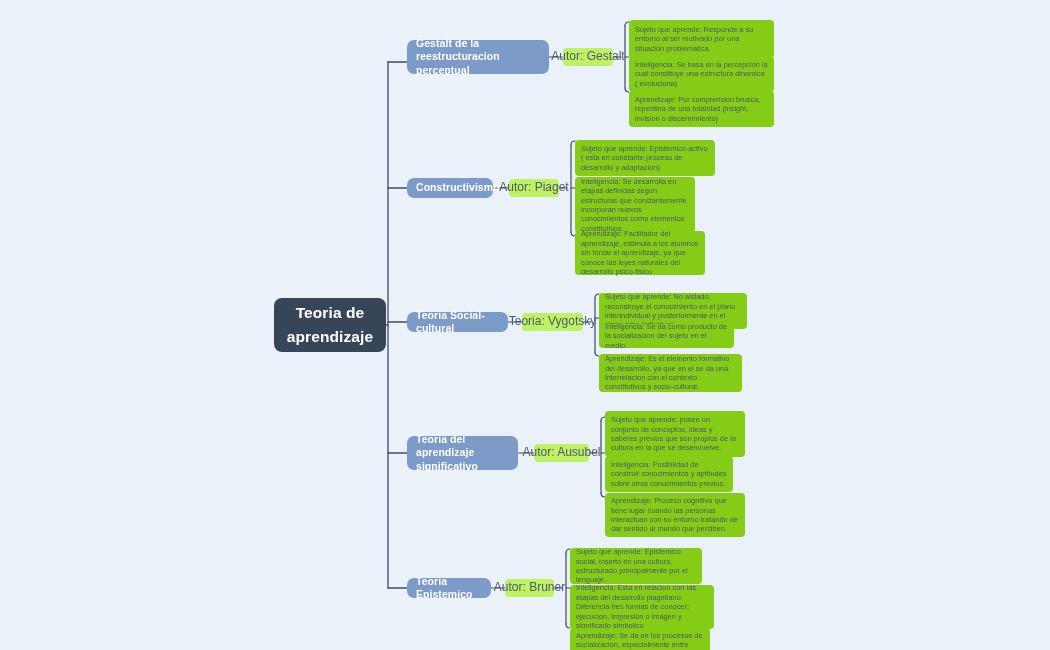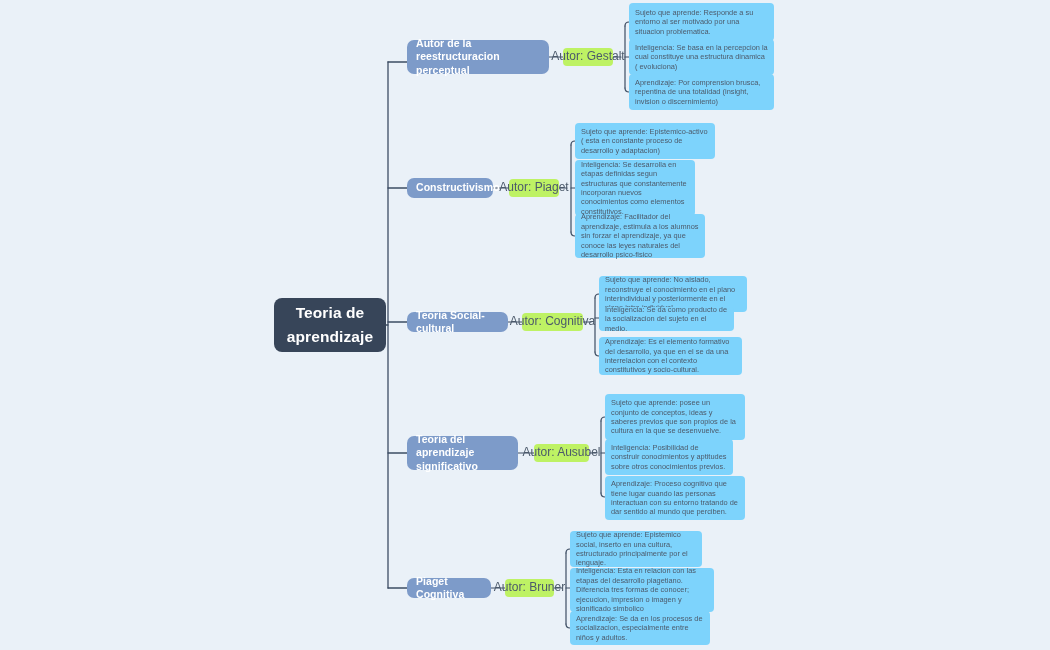--- a/index.html
+++ b/index.html
@@ -67,28 +67,29 @@
     font-size: 12px;
     line-height: 11px;
     display: flex;
     align-items: flex-start;
     justify-content: center;
     padding: 3px 6px;
     white-space: nowrap;
   }
   
   .leaf-node {
-    background: #7dd3fc;
+    background: #84cc16;
     color: #4c5a6b;
     border-radius: 4px;
     font-size: 7.4px;
     line-height: 9.4px;
     padding: 4px 6px 4px 6px;
     display: flex;
     align-items: center;
+    margin-top: 17px;
   }
   .leaf-node span {
     display: block;
   }
 </style>
 </head>
 <body>
 
 <div id="canvas">
 
@@ -151,21 +152,21 @@
       <path d="M 566,624 Q 566,628 570,628"></path>
       <path d="M 566,588 L 570,588"></path>
     </g>
   </svg>
 
   <div class="node root-node" style="left:274px; top:298px; width:112px; height:54px;">
     <span>Teoria de aprendizaje</span>
   </div>
 
   <div class="node branch-node" style="left:407px; top:40px; width:142px; height:34px;">
-    <span>Autor de la reestructuracion perceptual</span>
+    <span>Gestalt de la reestructuracion perceptual</span>
   </div>
   <div class="node autor-node" style="left:563px; top:48px; width:50px; height:18px;">
     <span>Autor: Gestalt</span>
   </div>
   <div class="node leaf-node" style="left:629px; top:3px; width:145px; height:38px;">
     <span>Sujeto que aprende: Responde a su entorno al ser motivado por una situacion problematica.</span>
   </div>
   <div class="node leaf-node" style="left:629px; top:39px; width:145px; height:36px;">
     <span>Inteligencia: Se basa en la percepcion la cual constituye una estructura dinamica ( evoluciona)</span>
   </div>
@@ -186,21 +187,21 @@
     <span>Inteligencia: Se desarrolla en etapas definidas segun estructuras que constantemente incorporan nuevos conocimientos como elementos constitutivos.</span>
   </div>
   <div class="node leaf-node" style="left:575px; top:214px; width:130px; height:44px;">
     <span>Aprendizaje: Facilitador del aprendizaje, estimula a los alumnos sin forzar el aprendizaje, ya que conoce las leyes naturales del desarrollo psico-fisico</span>
   </div>
 
   <div class="node branch-node" style="left:407px; top:312px; width:101px; height:20px;">
     <span>Teoria Social-cultural</span>
   </div>
   <div class="node autor-node" style="left:522px; top:313px; width:61px; height:18px;">
-    <span>Autor: Cognitiva</span>
+    <span>Teoria: Vygotsky</span>
   </div>
   <div class="node leaf-node" style="left:599px; top:276px; width:148px; height:36px;">
     <span>Sujeto que aprende: No aislado, reconstruye el conocimiento en el plano interindividual y posteriormente en el plano intra-individual.</span>
   </div>
   <div class="node leaf-node" style="left:599px; top:307px; width:135px; height:24px;">
     <span>Inteligencia: Se da como producto de la socializacion del sujeto en el medio.</span>
   </div>
   <div class="node leaf-node" style="left:599px; top:337px; width:143px; height:38px;">
     <span>Aprendizaje: Es el elemento formativo del desarrollo, ya que en el se da una interrelacion con el contexto constitutivos y socio-cultural.</span>
   </div>
@@ -215,21 +216,21 @@
     <span>Sujeto que aprende: posee un conjunto de conceptos, ideas y saberes previos que son propios de la cultura en la que se desenvuelve.</span>
   </div>
   <div class="node leaf-node" style="left:605px; top:439px; width:128px; height:36px;">
     <span>Inteligencia: Posibilidad de construir conocimientos y aptitudes sobre otros conocimientos previos.</span>
   </div>
   <div class="node leaf-node" style="left:605px; top:476px; width:140px; height:44px;">
     <span>Aprendizaje: Proceso cognitivo que tiene lugar cuando las personas interactuan con su entorno tratando de dar sentido al mundo que perciben.</span>
   </div>
 
   <div class="node branch-node" style="left:407px; top:578px; width:84px; height:20px;">
-    <span>Piaget Cognitiva</span>
+    <span>Teoria Epistemico</span>
   </div>
   <div class="node autor-node" style="left:505px; top:579px; width:49px; height:18px;">
     <span>Autor: Bruner</span>
   </div>
   <div class="node leaf-node" style="left:570px; top:531px; width:132px; height:36px;">
     <span>Sujeto que aprende: Epistemico social, inserto en una cultura, estructurado principalmente por el lenguaje.</span>
   </div>
   <div class="node leaf-node" style="left:570px; top:568px; width:144px; height:44px;">
     <span>Inteligencia: Esta en relacion con las etapas del desarrollo piagetiano. Diferencia tres formas de conocer; ejecucion, impresion o imagen y significado simbolico</span>
   </div>

